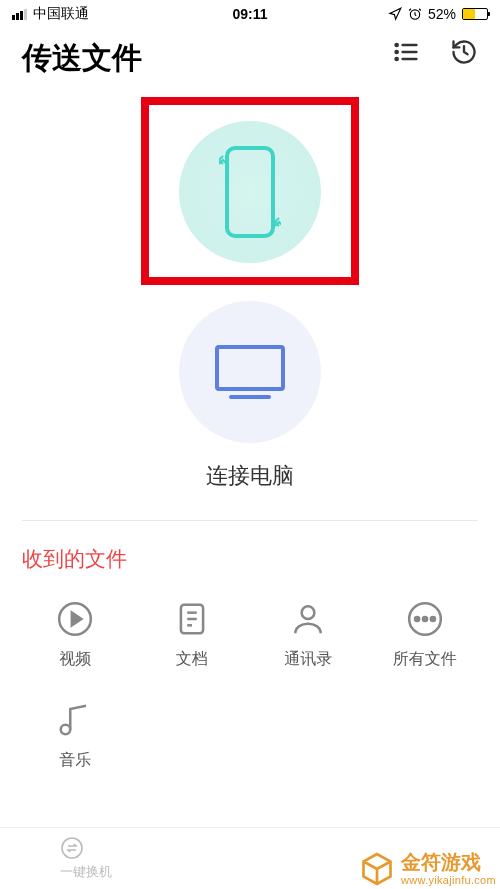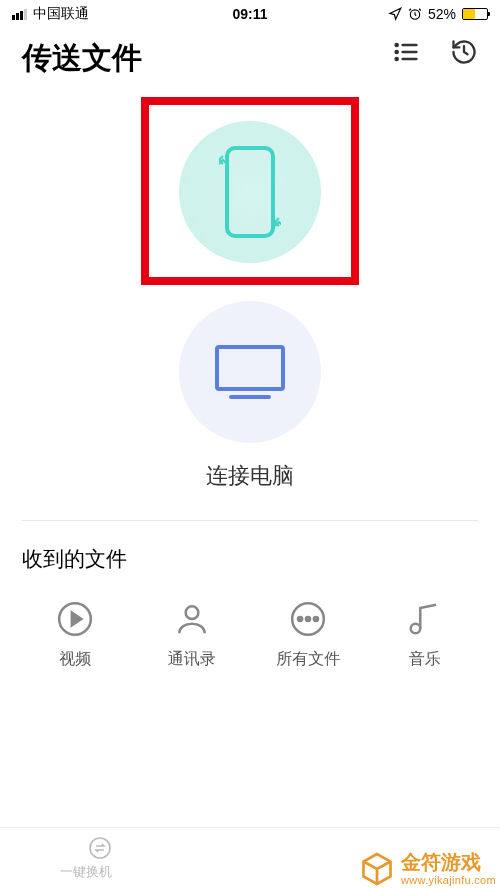--- a/index.html
+++ b/index.html
@@ -135,21 +135,21 @@
     .option-card.pc {
       margin-bottom: 29px;
     }
     .divider {
       height: 1px;
       background: #e8e8e8;
       margin: 0 22px;
     }
     .section-title {
       font-size: 21px;
-      color: #000000;
+      color: #ef4444;
       padding: 24px 22px 26px 22px;
     }
     .grid {
       display: grid;
       grid-template-columns: repeat(4, 1fr);
       padding: 0 22px;
       column-gap: 10px;
       row-gap: 30px;
     }
     .grid-item {
@@ -177,21 +177,21 @@
       height: 62px;
       border-top: 1px solid #eee;
       display: flex;
       align-items: center;
       justify-content: flex-start;
       padding-left: 60px;
     }
     .bottom-item {
       display: flex;
       flex-direction: column;
-      align-items: flex-end;
+      align-items: flex-start;
       gap: 3px;
       color: #bbb;
     }
     .bottom-label {
       font-size: 13px;
     }
     .watermark {
       position: absolute;
       bottom: 2px;
       right: 4px;
@@ -300,20 +300,31 @@
       <svg width="38" height="38" viewBox="0 0 24 24" fill="none" stroke="#888" stroke-width="1.6">
           <circle cx="12" cy="12" r="10"></circle>
           <polygon points="10,8 16,12 10,16" fill="#888"></polygon>
         </svg>
     </div>
     <div class="grid-label">视频</div>
   </div>
   <div class="grid-item">
     <div class="grid-icon">
       <svg width="38" height="38" viewBox="0 0 24 24" fill="none" stroke="#888" stroke-width="1.6">
+          <rect x="5" y="3" width="14" height="18" rx="2"></rect>
+          <line x1="9" y1="8" x2="15" y2="8"></line>
+          <line x1="9" y1="12" x2="15" y2="12"></line>
+          <line x1="9" y1="16" x2="12" y2="16"></line>
+        </svg>
+    </div>
+    <div class="grid-label">文档</div>
+  </div>
+  <div class="grid-item">
+    <div class="grid-icon">
+      <svg width="38" height="38" viewBox="0 0 24 24" fill="none" stroke="#888" stroke-width="1.6">
           <circle cx="12" cy="8" r="4"></circle>
           <path d="M4 21c0-4 4-6 8-6s8 2 8 6"></path>
         </svg>
     </div>
     <div class="grid-label">通讯录</div>
   </div>
   <div class="grid-item">
     <div class="grid-icon">
       <svg width="38" height="38" viewBox="0 0 24 24" fill="none" stroke="#888" stroke-width="1.6">
           <circle cx="12" cy="12" r="10"></circle>

